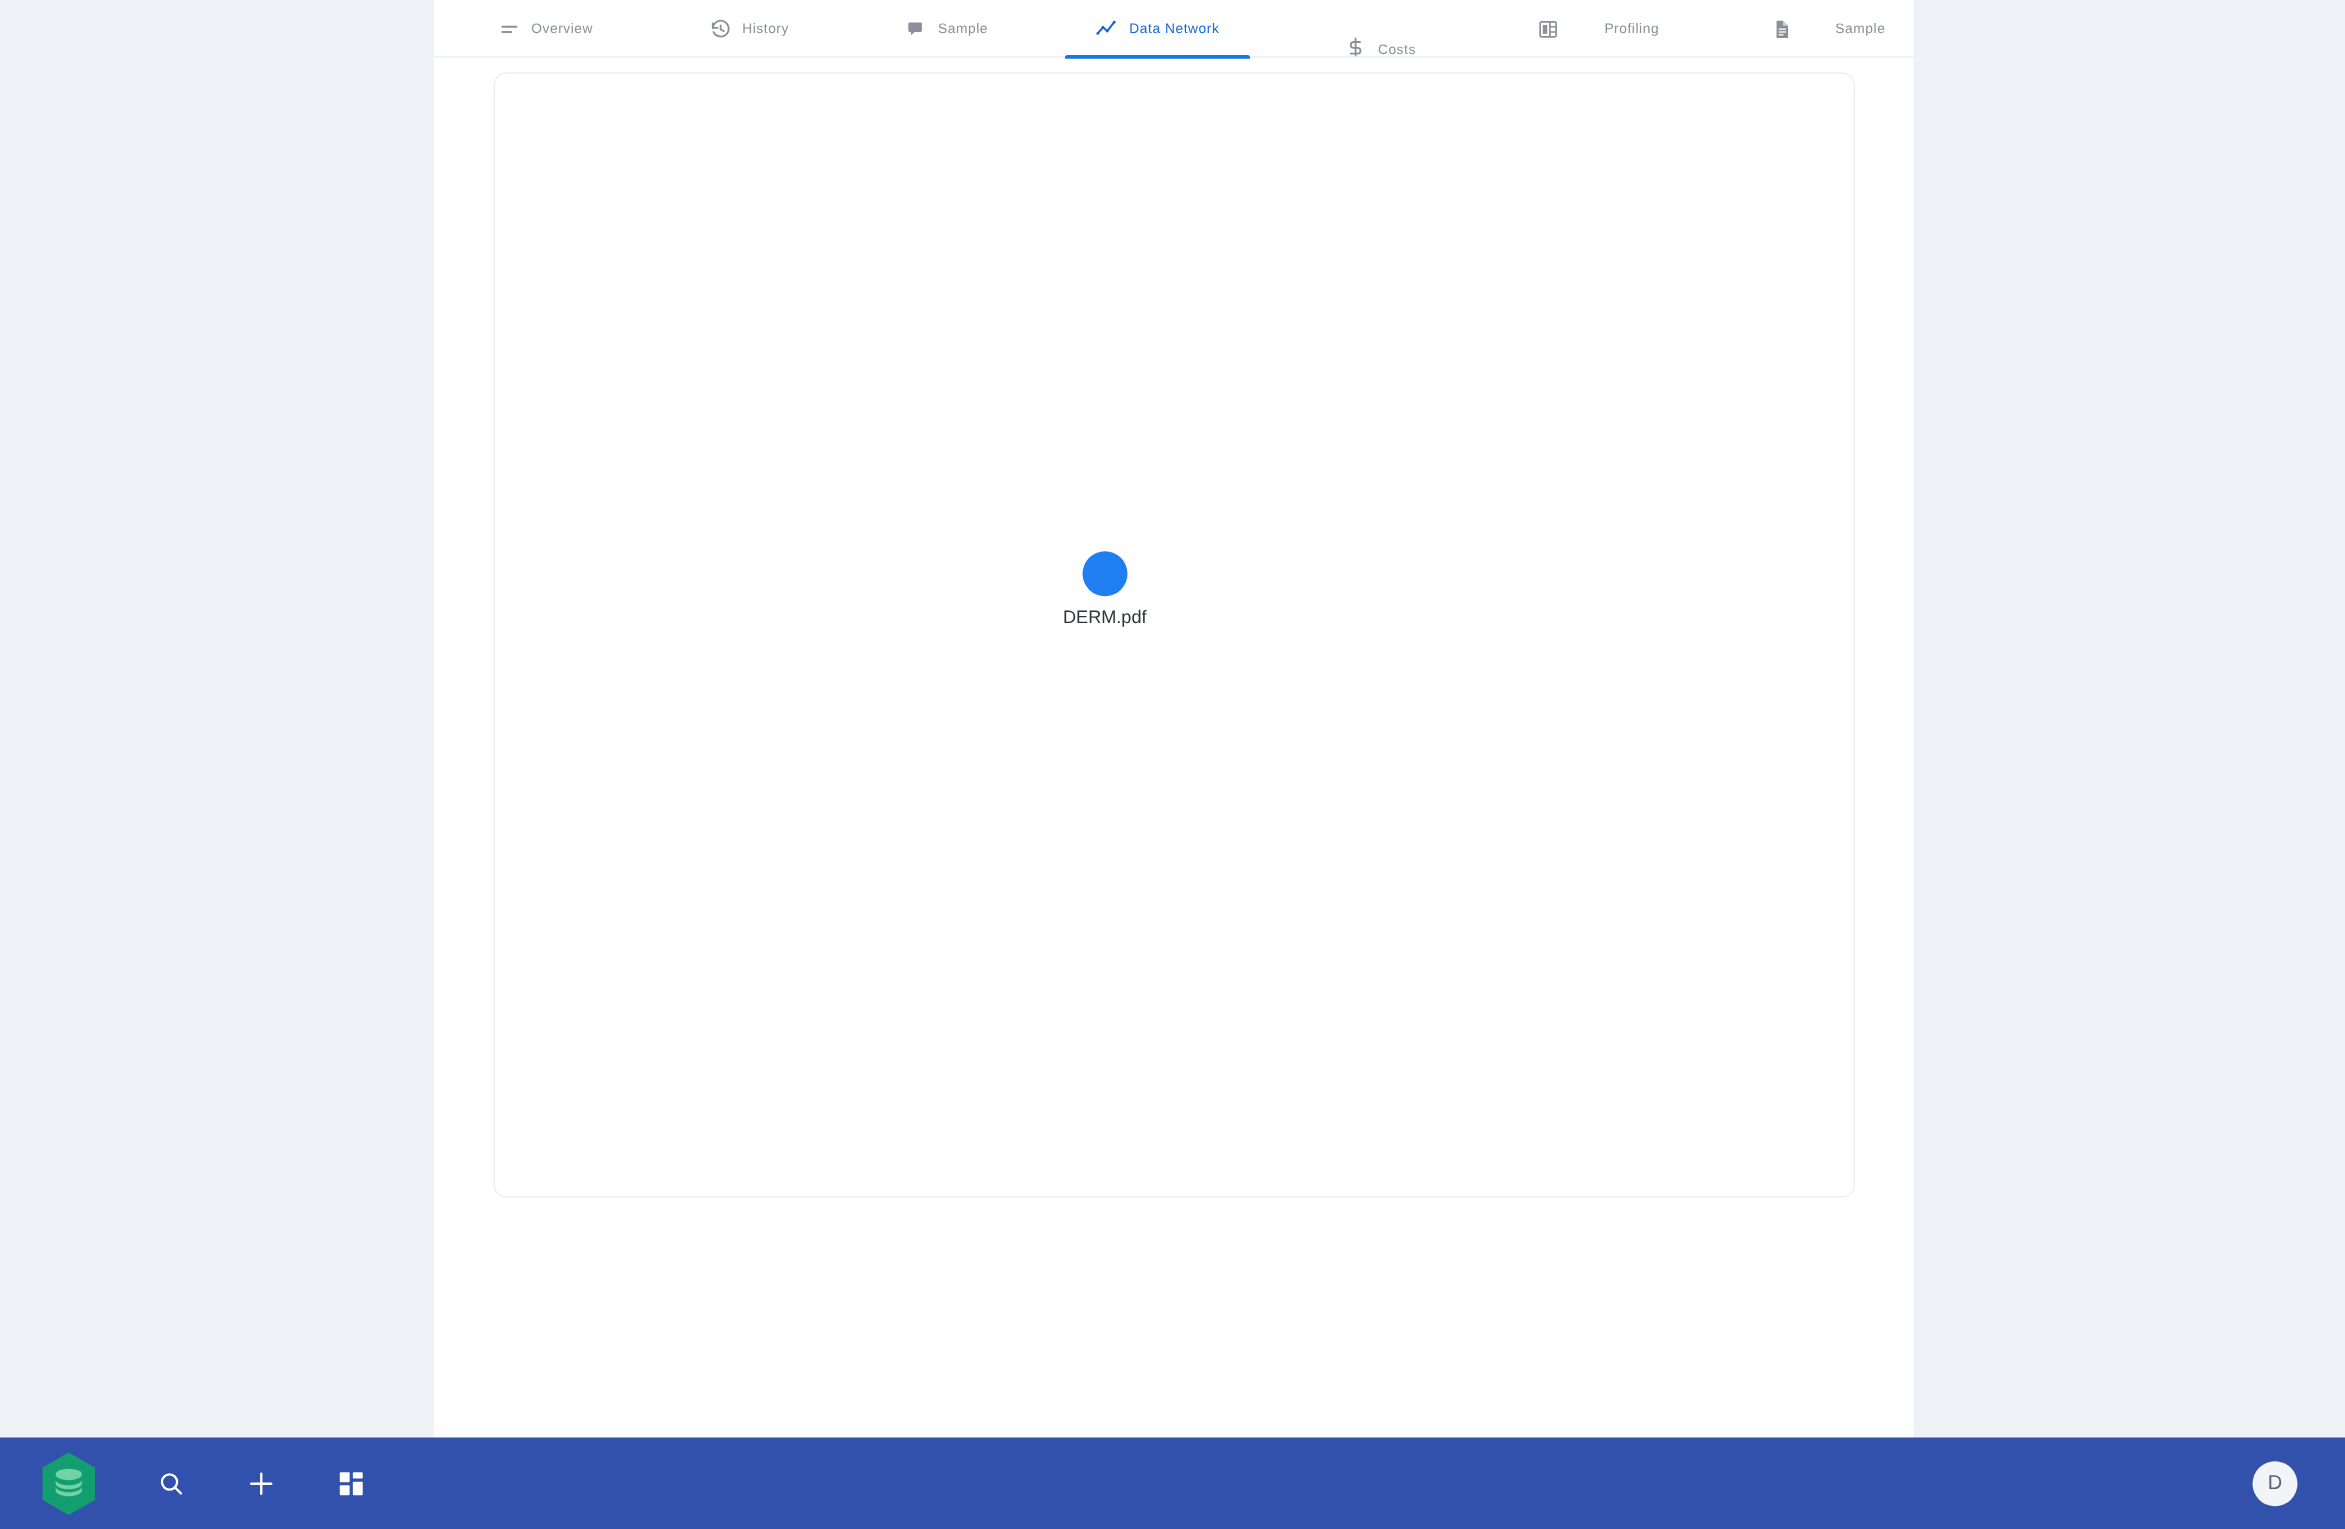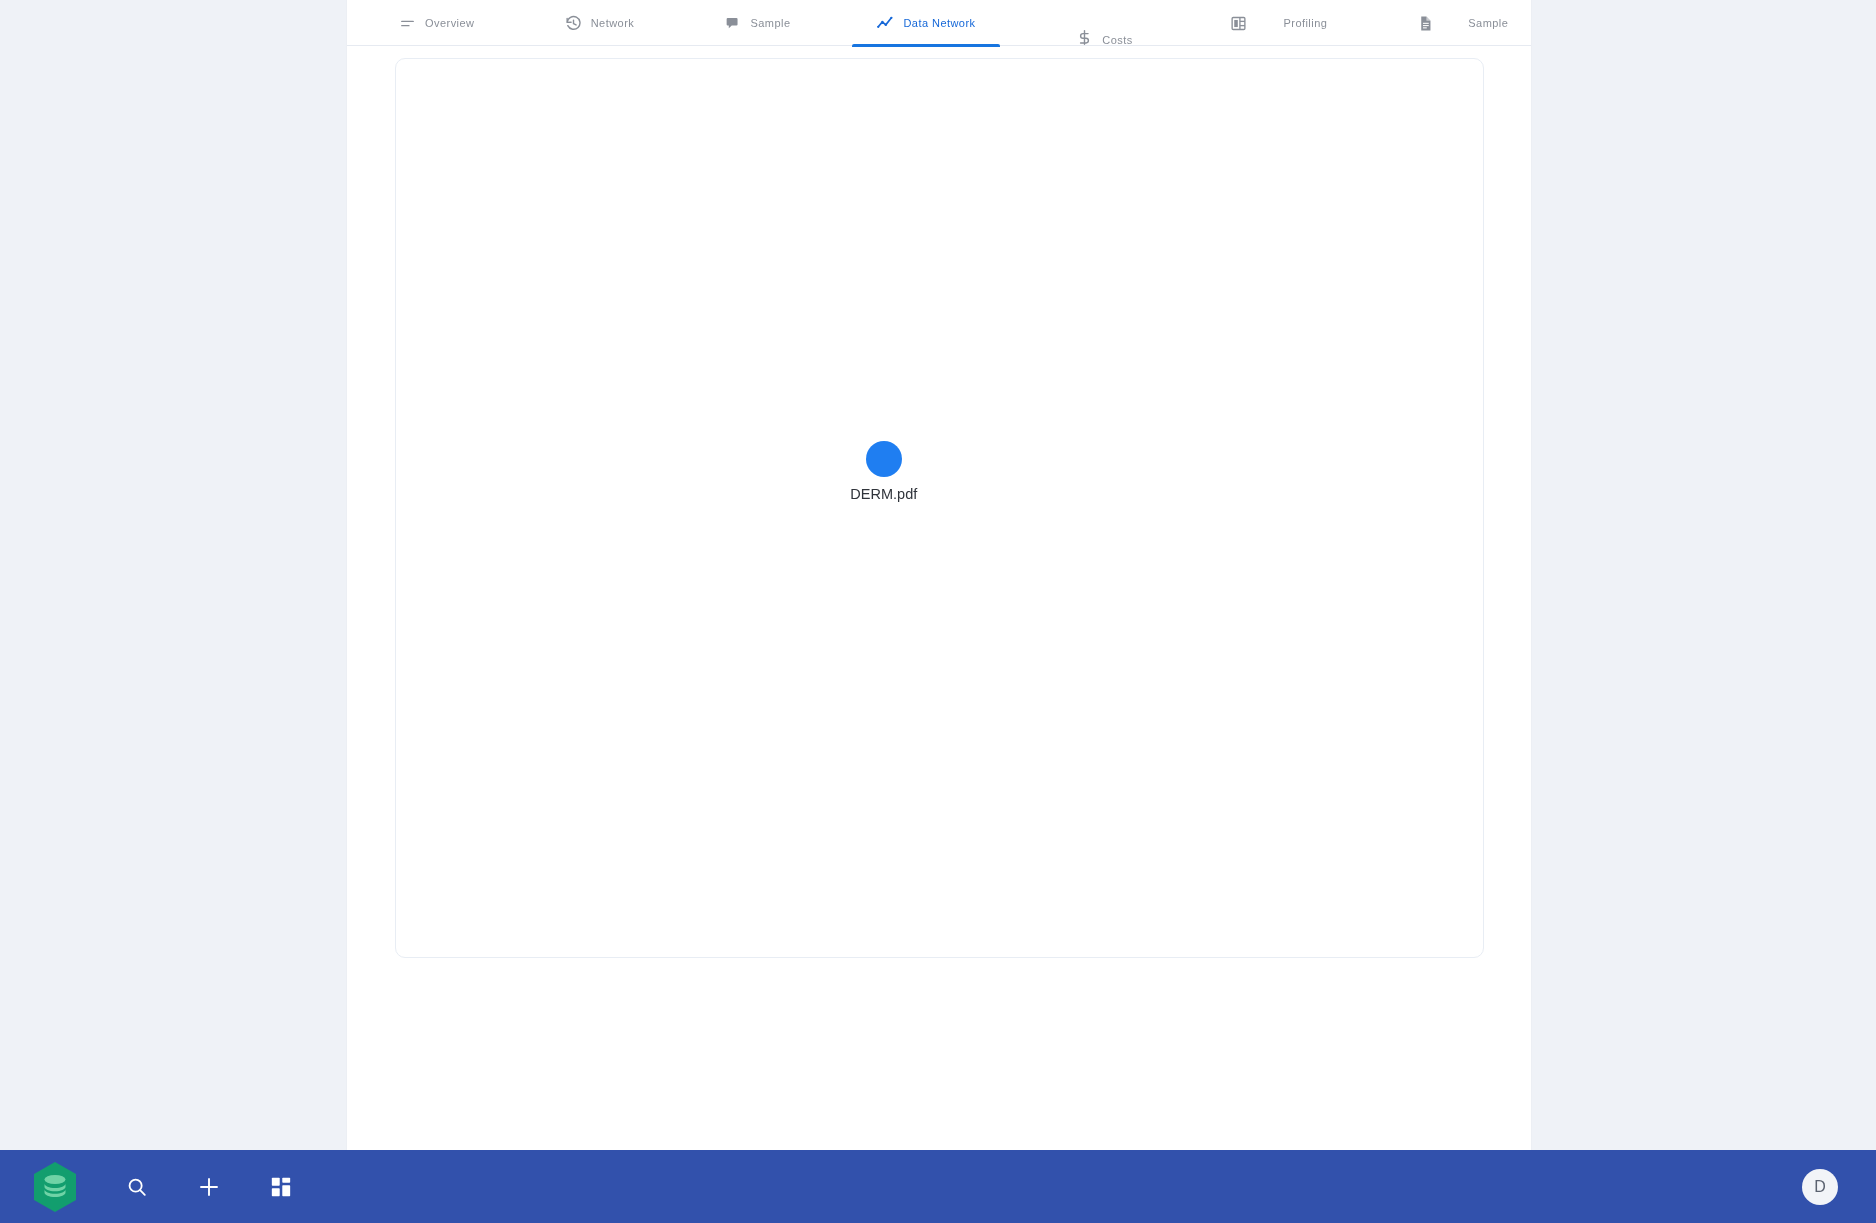--- a/index.html
+++ b/index.html
@@ -188,21 +188,21 @@
     </div>
 
     <div class="tab">
       <span class="icon">
         <svg width="17" height="17" viewBox="0 0 24 24" fill="none" stroke="currentColor" stroke-width="2" stroke-linecap="round" stroke-linejoin="round">
           <path d="M3.2 10.2A9 9 0 1 1 4 15"></path>
           <polyline points="3,5 3.2,10.4 8.6,10.2"></polyline>
           <polyline points="12,7.5 12,12.2 15.6,14"></polyline>
         </svg>
       </span>
-      <span class="tab-label">Network</span>
+      <span class="tab-label">History</span>
     </div>
 
     <div class="tab">
       <span class="icon">
         <svg width="17" height="17" viewBox="0 0 24 24" fill="currentColor">
           <path d="M3 3h13a1.6 1.6 0 0 1 1.6 1.6v8a1.6 1.6 0 0 1-1.6 1.6H9l-4.4 4v-4H3A1.6 1.6 0 0 1 1.4 12.6v-8A1.6 1.6 0 0 1 3 3z" transform="translate(2.4,1.4) scale(0.95)"></path>
         </svg>
       </span>
       <span class="tab-label">Sample</span>
     </div>

